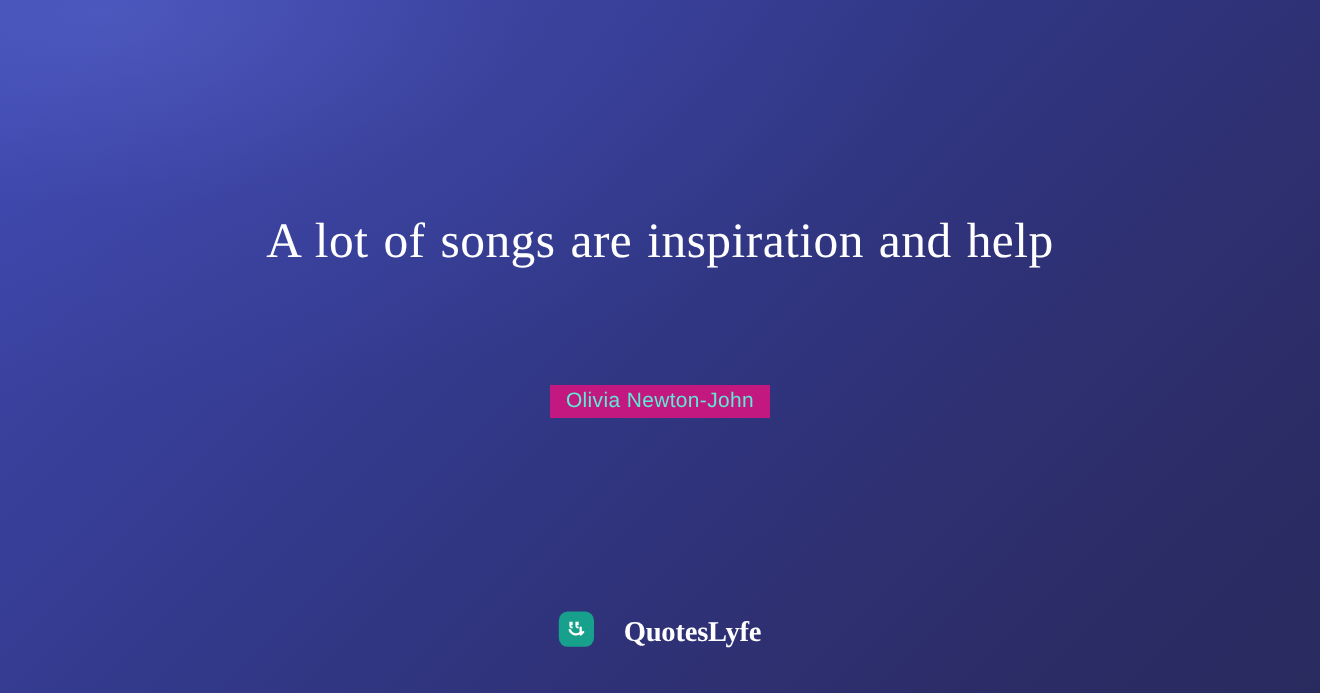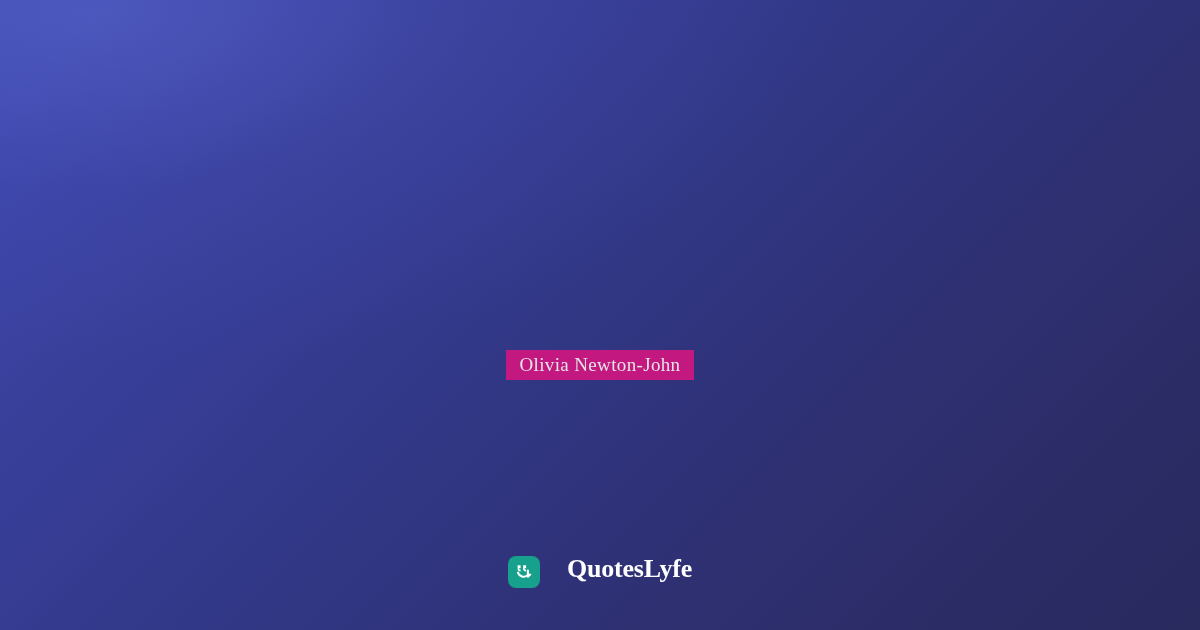--- a/index.html
+++ b/index.html
@@ -84,39 +84,39 @@
     top: 350px;
     left: 0;
     right: 0;
     display: flex;
     justify-content: center;
   }
 
   .author-badge {
     display: inline-block;
     background: #c2187f;
-    color: #e5e5e5;
-    font-family: Liberation Serif, serif;
+    color: #5eead4;
+    font-family: Liberation Sans, sans-serif;
     font-size: 19px;
     line-height: 19px;
     font-weight: 400;
     letter-spacing: 0.35px;
     padding: 5px 14px 6px 14px;
     white-space: nowrap;
   }
 
   
   .logo-wrap {
     position: absolute;
     top: 556px;
     left: 0;
     right: 0;
     display: flex;
     justify-content: center;
-    align-items: flex-start;
+    align-items: flex-end;
     gap: 27px;
   }
 
   .logo-mark {
     width: 32px;
     height: 32px;
     border-radius: 8px;
     background: #17a08c;
     display: flex;
     align-items: center;
@@ -135,20 +135,21 @@
     letter-spacing: -0.2px;
   }
 </style>
 </head>
 <body>
 
 <div class="quote-card">
   <div class="content">
 
     <div class="quote-block">
+      <div class="quote-text">A lot of songs are inspiration and help</div>
     </div>
 
     <div class="author-wrap">
       <span class="author-badge">Olivia Newton-John</span>
     </div>
 
     <div class="logo-wrap">
       <span class="logo-mark">
         <svg width="22" height="22" viewBox="0 0 22 22" aria-hidden="true">
 

